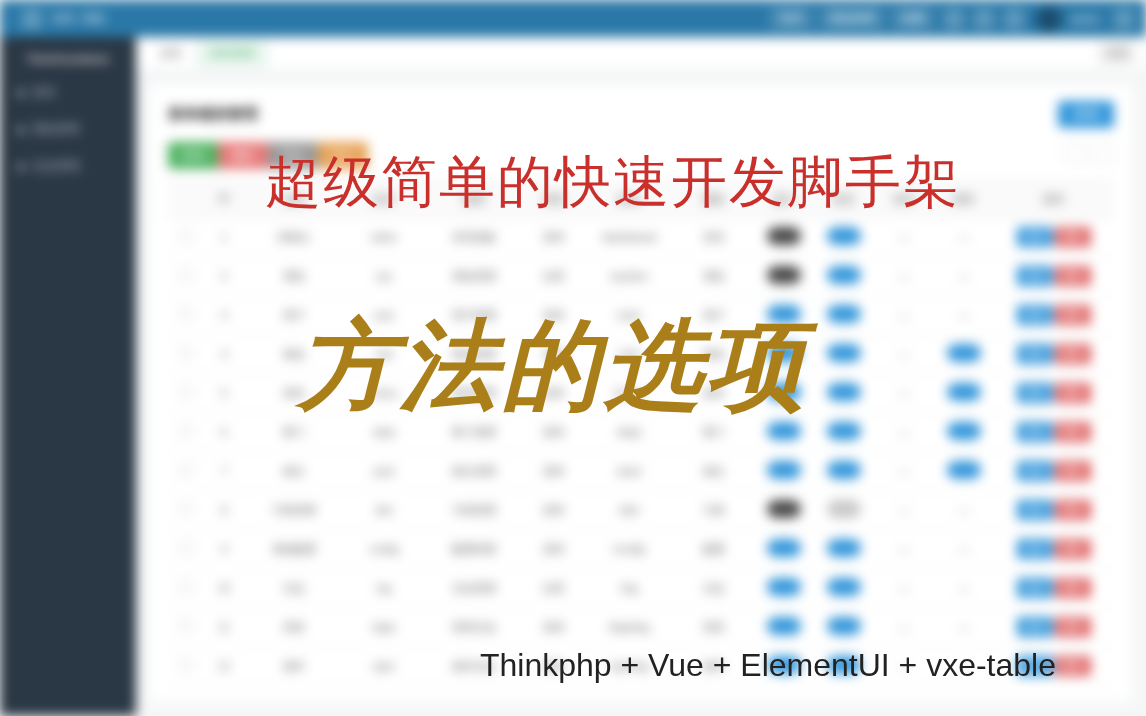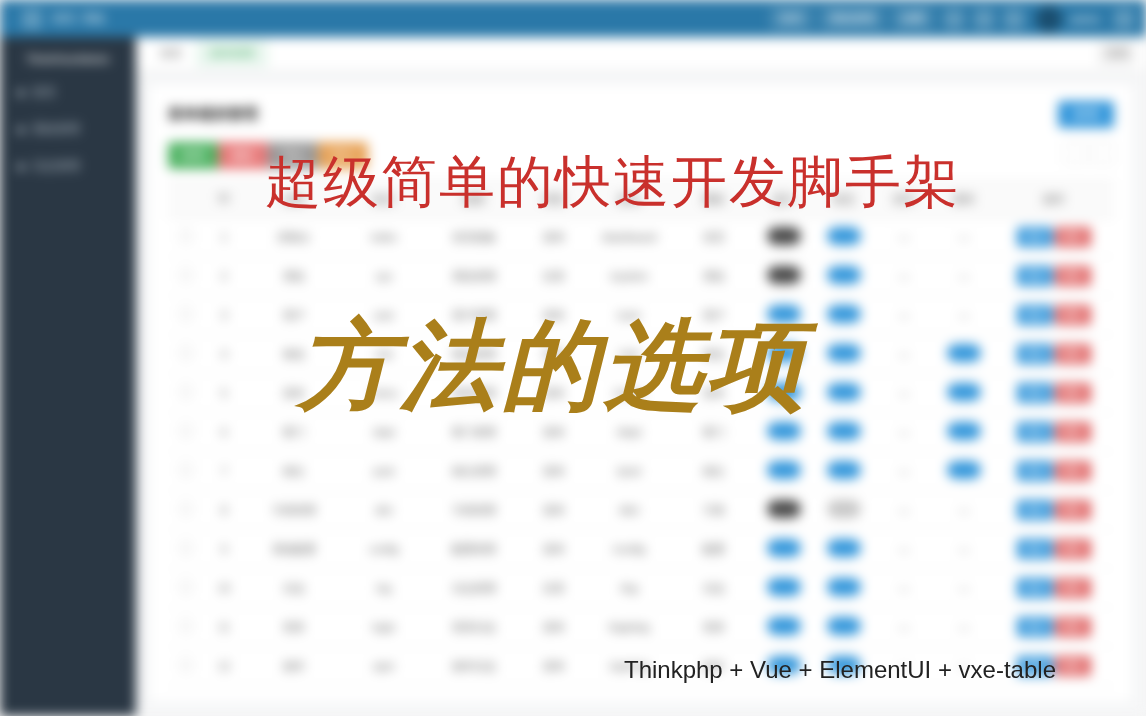--- a/index.html
+++ b/index.html
@@ -52,21 +52,21 @@
 .sw { width: 34px; height: 18px; border-radius: 9px; display: inline-block; }
 .sw.on { background: #3497db; } .sw.off { background: #c8c8c8; }
 .sw.dark { background: #4a4a4a; }
 .ops { display: flex; gap: 2px; justify-content: center; }
 .op { padding: 3px 8px; border-radius: 2px; color: #fff; font-size: 10px; }
 .op.b { background: #3497db; } .op.r { background: #e06666; }
 
 .overlay { position: absolute; inset: 0; pointer-events: none; display: flex; flex-direction: column; align-items: center; justify-content: flex-start; padding-top: 145px; border-radius: 14px; }
 .ov-line1 { font-size: 56px; font-weight: 500; color: #c9302c; letter-spacing: 2px; margin-left: 80px; }
 .ov-line2 { font-size: 98px; font-weight: 900; color: #aa7f1a; margin-top: 80px; letter-spacing: 4px; margin-left: -40px; font-style: italic; font-family: Liberation Mono, monospace; }
-.ov-line3 { position: absolute; bottom: 32px; right: 90px; font-size: 24px; color: #222; }
+.ov-line3 { position: absolute; bottom: 32px; right: 90px; font-size: 32px; color: #222; }
 </style>
 </head>
 <body>
 
 <div class="app-shell">
 
   <div class="topbar">
     <span class="icon"></span>
     <span style="margin-left:10px;font-size:11px;">首页 / 系统</span>
     <span class="spacer"></span>

